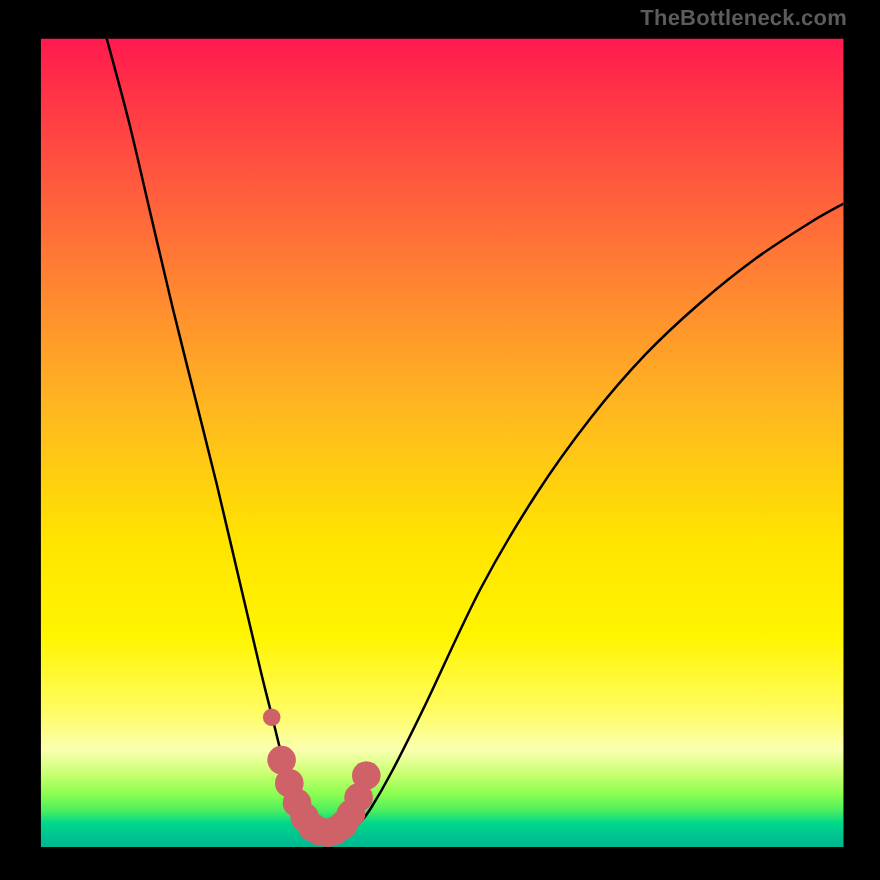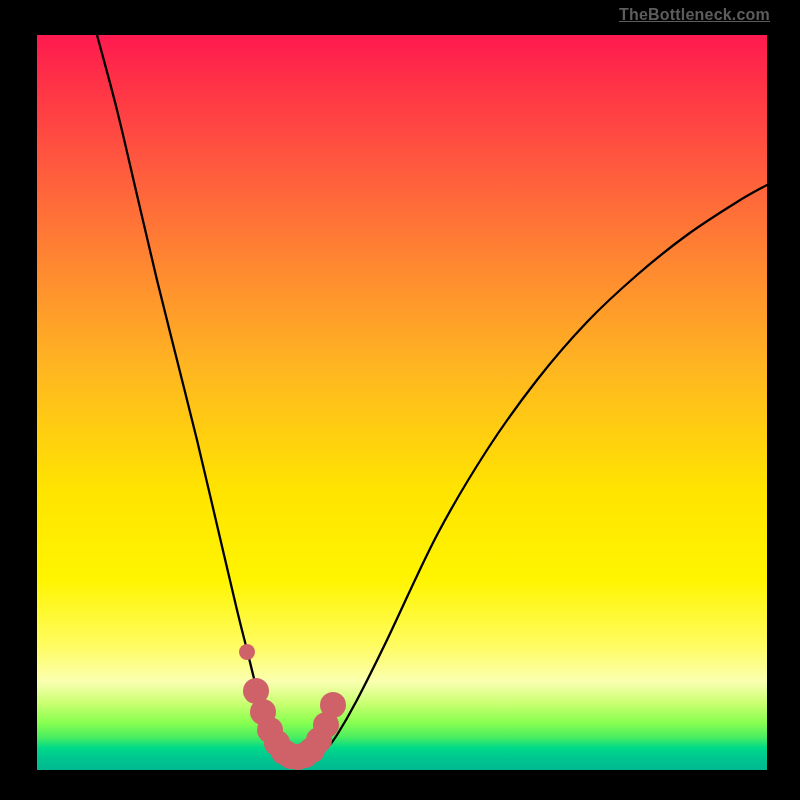--- a/index.html
+++ b/index.html
@@ -49,25 +49,24 @@
       #00d98a 97%,
       #00c590 98.5%,
       #00b890 100%
     );
   }
   .watermark {
     position: absolute;
     top: 6px;
     right: 30px;
     font-family: Arial, Helvetica, sans-serif;
-    font-size: 16px;
+    font-size: 20px;
     font-weight: 600;
     color: #5c5c5c;
     letter-spacing: 0.2px;
-    text-decoration: underline;
   }
   svg.curve {
     position: absolute;
     left: 0;
     top: 0;
     width: 100%;
     height: 100%;
   }
 </style>
 </head>

